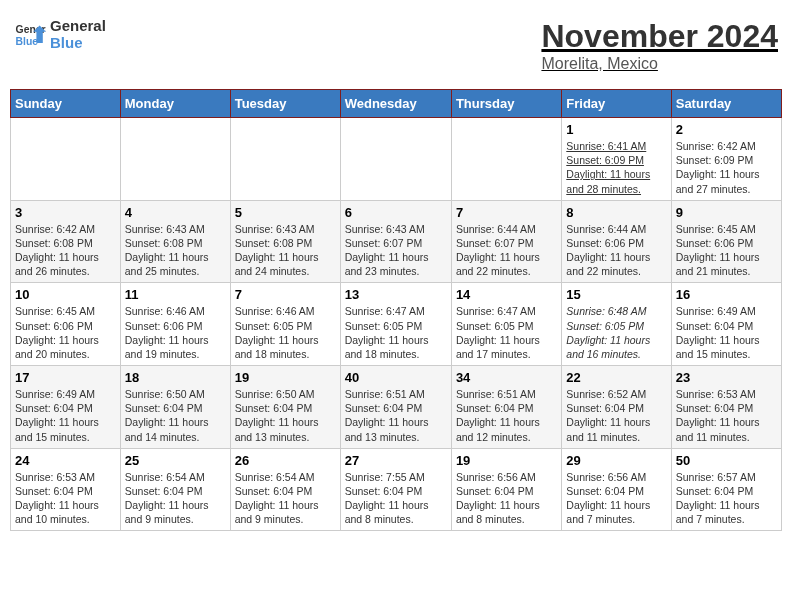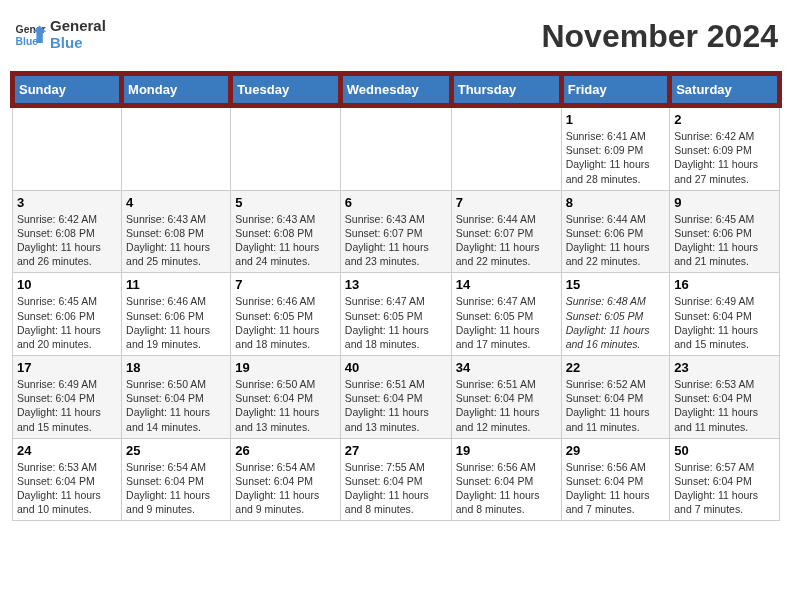--- a/index.html
+++ b/index.html
@@ -21,20 +21,21 @@
       display: flex;
       align-items: center;
       gap: 4px;
     }
     .logo-icon {
       width: 32px;
       height: 32px;
     }
     .title-section {
       text-align: left;
+      text-decoration: underline;
     }
     .month-title {
       font-size: 32px;
       font-weight: bold;
       color: #333;
     }
     .location {
       font-size: 16px;
       color: #555;
     }
@@ -43,21 +44,21 @@
       border-collapse: collapse;
       font-size: 11px;
     }
     .calendar th {
       background-color: #3a7abf;
       color: white;
       padding: 6px 4px;
       text-align: left;
       font-size: 13px;
       font-weight: bold;
-      border: 5px solid #7f1d1d;
+      border: 1px solid #7f1d1d;
     }
     .calendar td {
       border: 1px solid #ccc;
       vertical-align: top;
       padding: 4px;
       width: 113px;
       min-height: 80px;
       background: #fff;
     }
     .calendar tr:nth-child(even) td {
@@ -87,20 +88,21 @@
       <text x="2" y="32" font-size="13" font-weight="bold" fill="#4a90d9">Blue</text>
       <polygon points="32,8 40,16 36,16 36,30 28,30 28,16 24,16" fill="#4a90d9"></polygon>
     </svg>
     <div>
       <div style="font-size:15px;font-weight:bold;color:#333;line-height:1.1;">General</div>
       <div style="font-size:15px;font-weight:bold;color:#4a90d9;line-height:1.1;">Blue</div>
     </div>
   </div>
   <div class="title-section">
     <div class="month-title">November 2024</div>
+    <div class="location">Morelita, Mexico</div>
   </div>
 </div>
 
 <table class="calendar">
   <thead>
     <tr>
     <th>Sunday</th>
         <th>Monday</th>
         <th>Tuesday</th>
         <th>Wednesday</th>
@@ -111,21 +113,21 @@
   </thead>
   <tbody id="calendar-body">
   <tr>
         <td class="empty-cell"></td>
         <td class="empty-cell"></td>
         <td class="empty-cell"></td>
         <td class="empty-cell"></td>
         <td class="empty-cell"></td>
         <td>
           <div class="day-number">1</div>
-          <div class="day-info" style="white-space: pre-line;">Sunrise: 6:41 AM
+          <div class="day-info" style="white-space: pre-line; text-decoration: underline;">Sunrise: 6:41 AM
 Sunset: 6:09 PM
 Daylight: 11 hours and 28 minutes.</div>
         </td>
         <td>
           <div class="day-number">2</div>
           <div class="day-info" style="white-space: pre-line;">Sunrise: 6:42 AM
 Sunset: 6:09 PM
 Daylight: 11 hours and 27 minutes.</div>
         </td>
       </tr>

